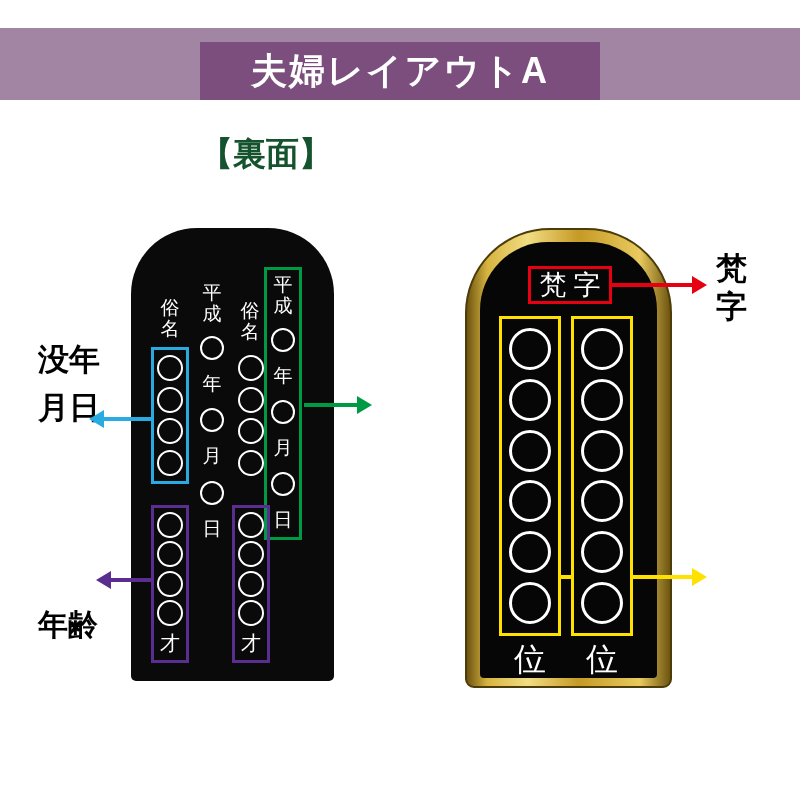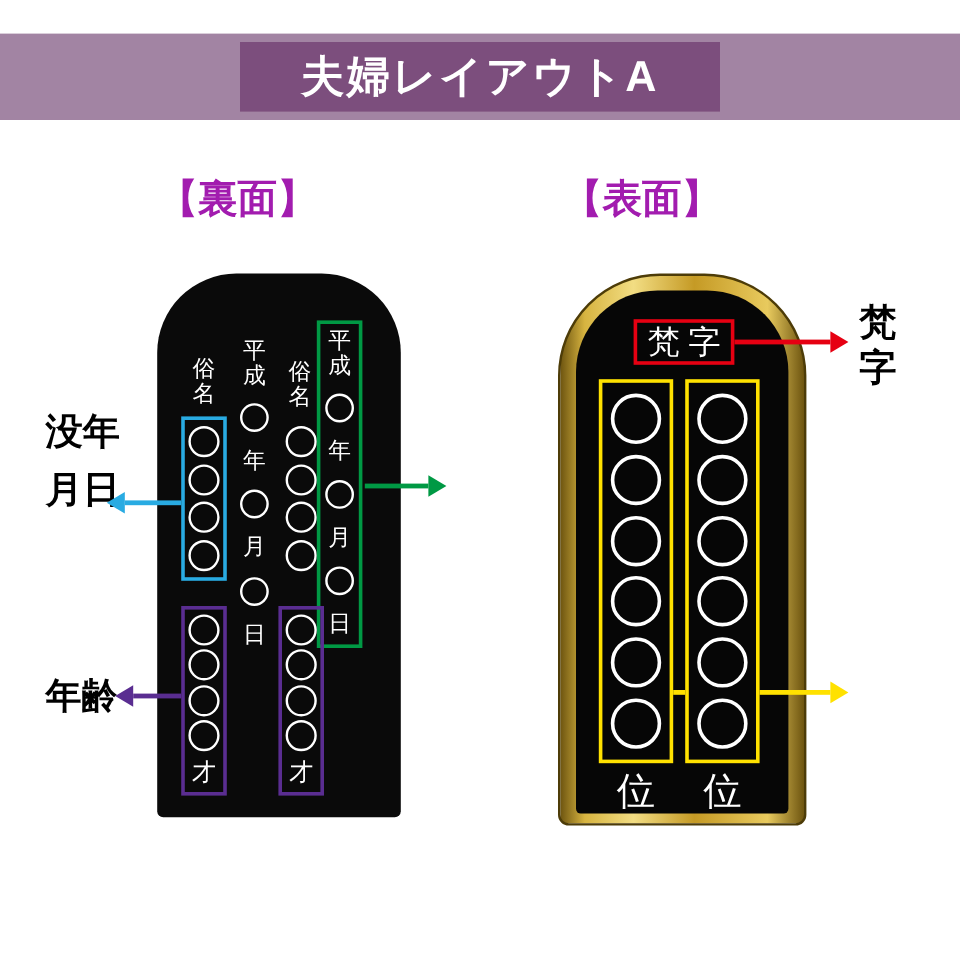--- a/index.html
+++ b/index.html
@@ -3,27 +3,27 @@
 <meta charset="utf-8">
 <style>
   html,body { margin:0; padding:0; background:#fff; }
   .stage { position:relative; width:800px; height:800px; background:#ffffff; overflow:hidden;
            font-family:"Liberation Sans","DejaVu Sans",sans-serif; }
   .abs { position:absolute; }
 
   
   .banner-band { left:0; top:28px; width:800px; height:72px;
                  background:var(--banner-band,#a284a3);
-                 display:flex; align-items:center; justify-content:center; }
+                 display:flex; align-items:flex-end; justify-content:center; }
   .banner-box  { width:400px; height:58px; background:var(--banner-box,#7c4e7d);
                  display:flex; align-items:center; justify-content:center; }
   .banner-title{ color:#fff; font-size:36px; font-weight:bold; letter-spacing:2px; }
 
-  .heading { position:absolute; top:144px; width:200px; text-align:left;
-             font-size:33px; font-weight:bold; color:#a21caf; }
+  .heading { position:absolute; top:132px; width:200px; text-align:right;
+             font-size:33px; font-weight:bold; color:#14532d; }
 
   
   .tablet-back { left:131px; top:228px; width:203px; height:453px;
                  background:var(--tablet-black,#0a0a0a); border-radius:66px 66px 5px 5px; }
   .frame-gold  { left:465px; top:228px; width:207px; height:460px; box-sizing:border-box;
                  border:2px solid #4d3c08; border-radius:85px 85px 9px 9px;
                  background:linear-gradient(90deg,#6e5510 0%,#d7b440 10%,#f2dd83 30%,
                             var(--tablet-gold,#c59a25) 55%,#e8ca5e 85%,#6e5510 100%); }
   .tablet-face { left:480px; top:242px; width:177px; height:436px;
                  background:#060606; border-radius:68px 68px 4px 4px; }
@@ -53,42 +53,41 @@
   .bonji-box { position:absolute; display:flex; align-items:center; justify-content:center;
                box-sizing:border-box; }
   .bonji-text { font-size:27px; letter-spacing:7px; text-indent:7px; }
 
   .rank { position:absolute; text-align:center; font-size:32px; }
 
   
   .label { position:absolute; color:#000; font-weight:600; }
   .l-name   { line-height:1.55; word-break:break-all; font-size:31px; }
   .l-vert   { line-height:1.22; word-break:break-all; font-size:31px; }
-  .l-horiz  { font-size:30px; }
+  .l-horiz  { font-size:30px;margin-top:45px; }
 
   .arrow { position:absolute; left:0; top:0; }
   .aline { position:absolute; height:4px; background:currentColor; }
   .ahead { position:absolute; width:0; height:0;
            border-top:9px solid transparent; border-bottom:9px solid transparent; }
   .dir-left  { border-right:15px solid currentColor; }
   .dir-right { border-left:15px solid currentColor; }
 </style>
 </head>
 <body>
 
 <div class="stage">
 
   <div class="abs banner-band">
     <div class="banner-box">
       <div class="banner-title">夫婦レイアウトA</div>
     </div>
   </div>
 
   <div class="heading" style="left:132px">【裏面】</div>
-  <div class="heading" style="left:469px">【表面】</div>
 
   <div class="abs tablet-back"></div>
 
   <div class="abs tchar vt" style="left:156px;top:297px;width:28px;font-size:19px">俗名</div>
 
   <div class="flexcol cyan" style="left:151px;top:347px;width:38px;height:137px">
     <div class="rep"><span class="circle c-sm"></span><span class="circle c-sm"></span><span class="circle c-sm"></span><span class="circle c-sm"></span></div>
   </div>
 
   <div class="dcol tchar" style="left:195px;top:278px;width:34px;height:268px">

